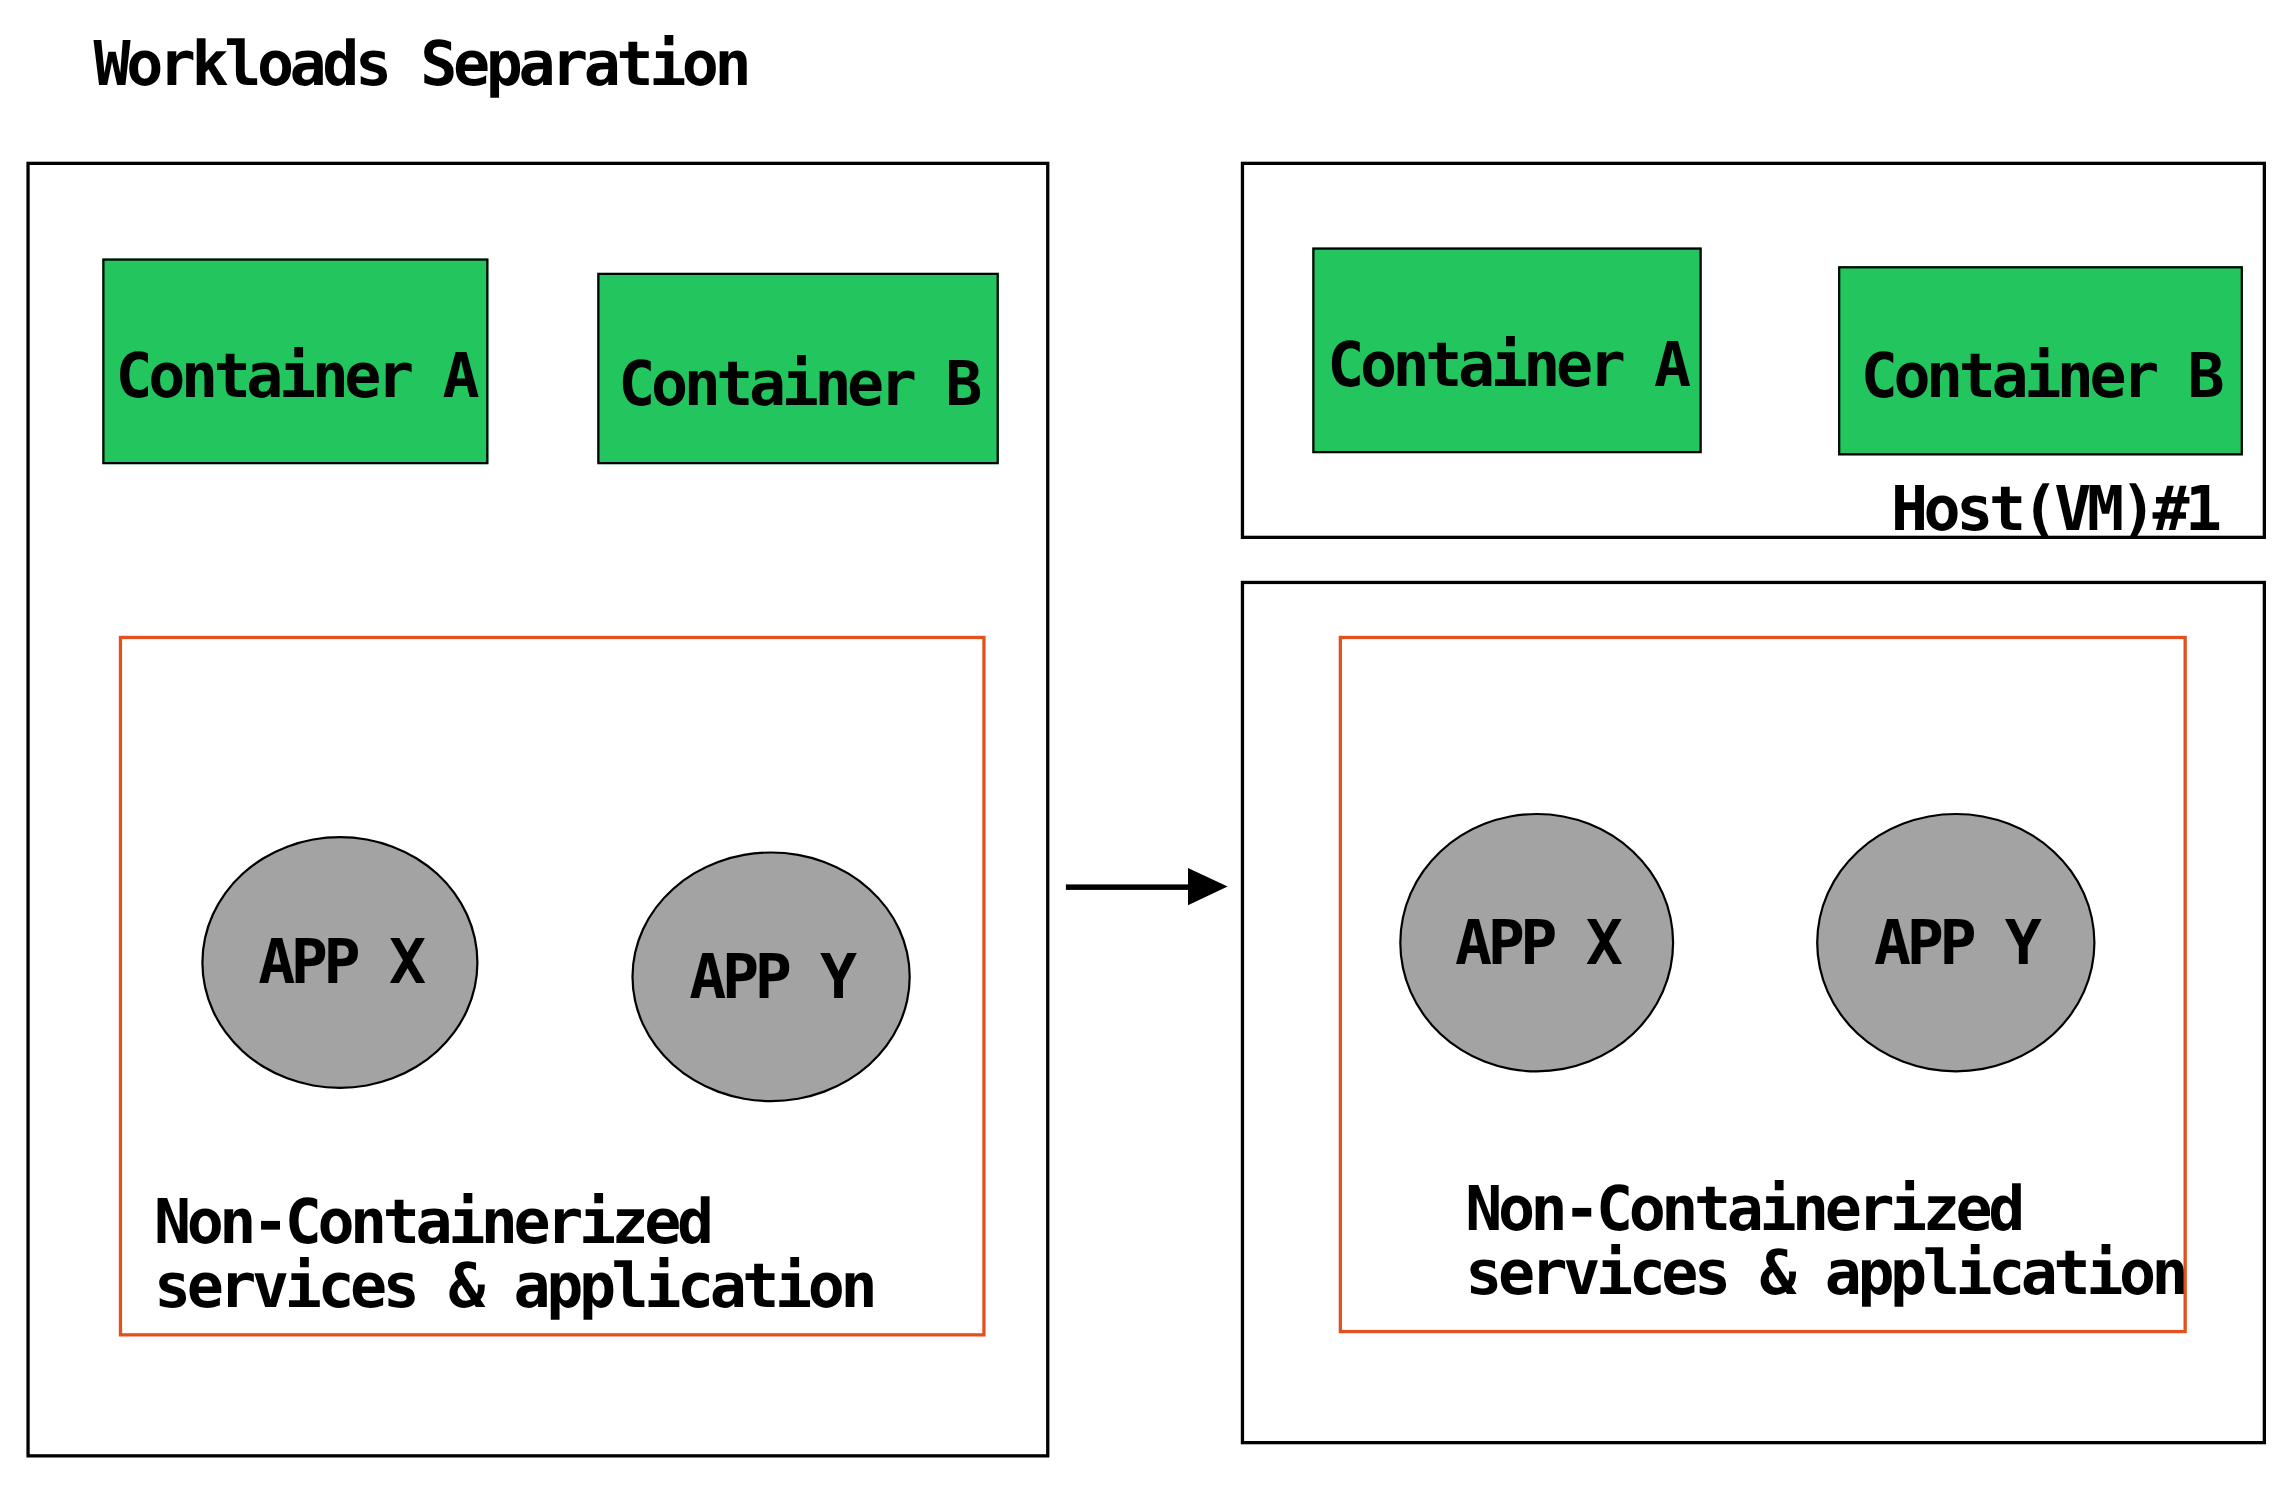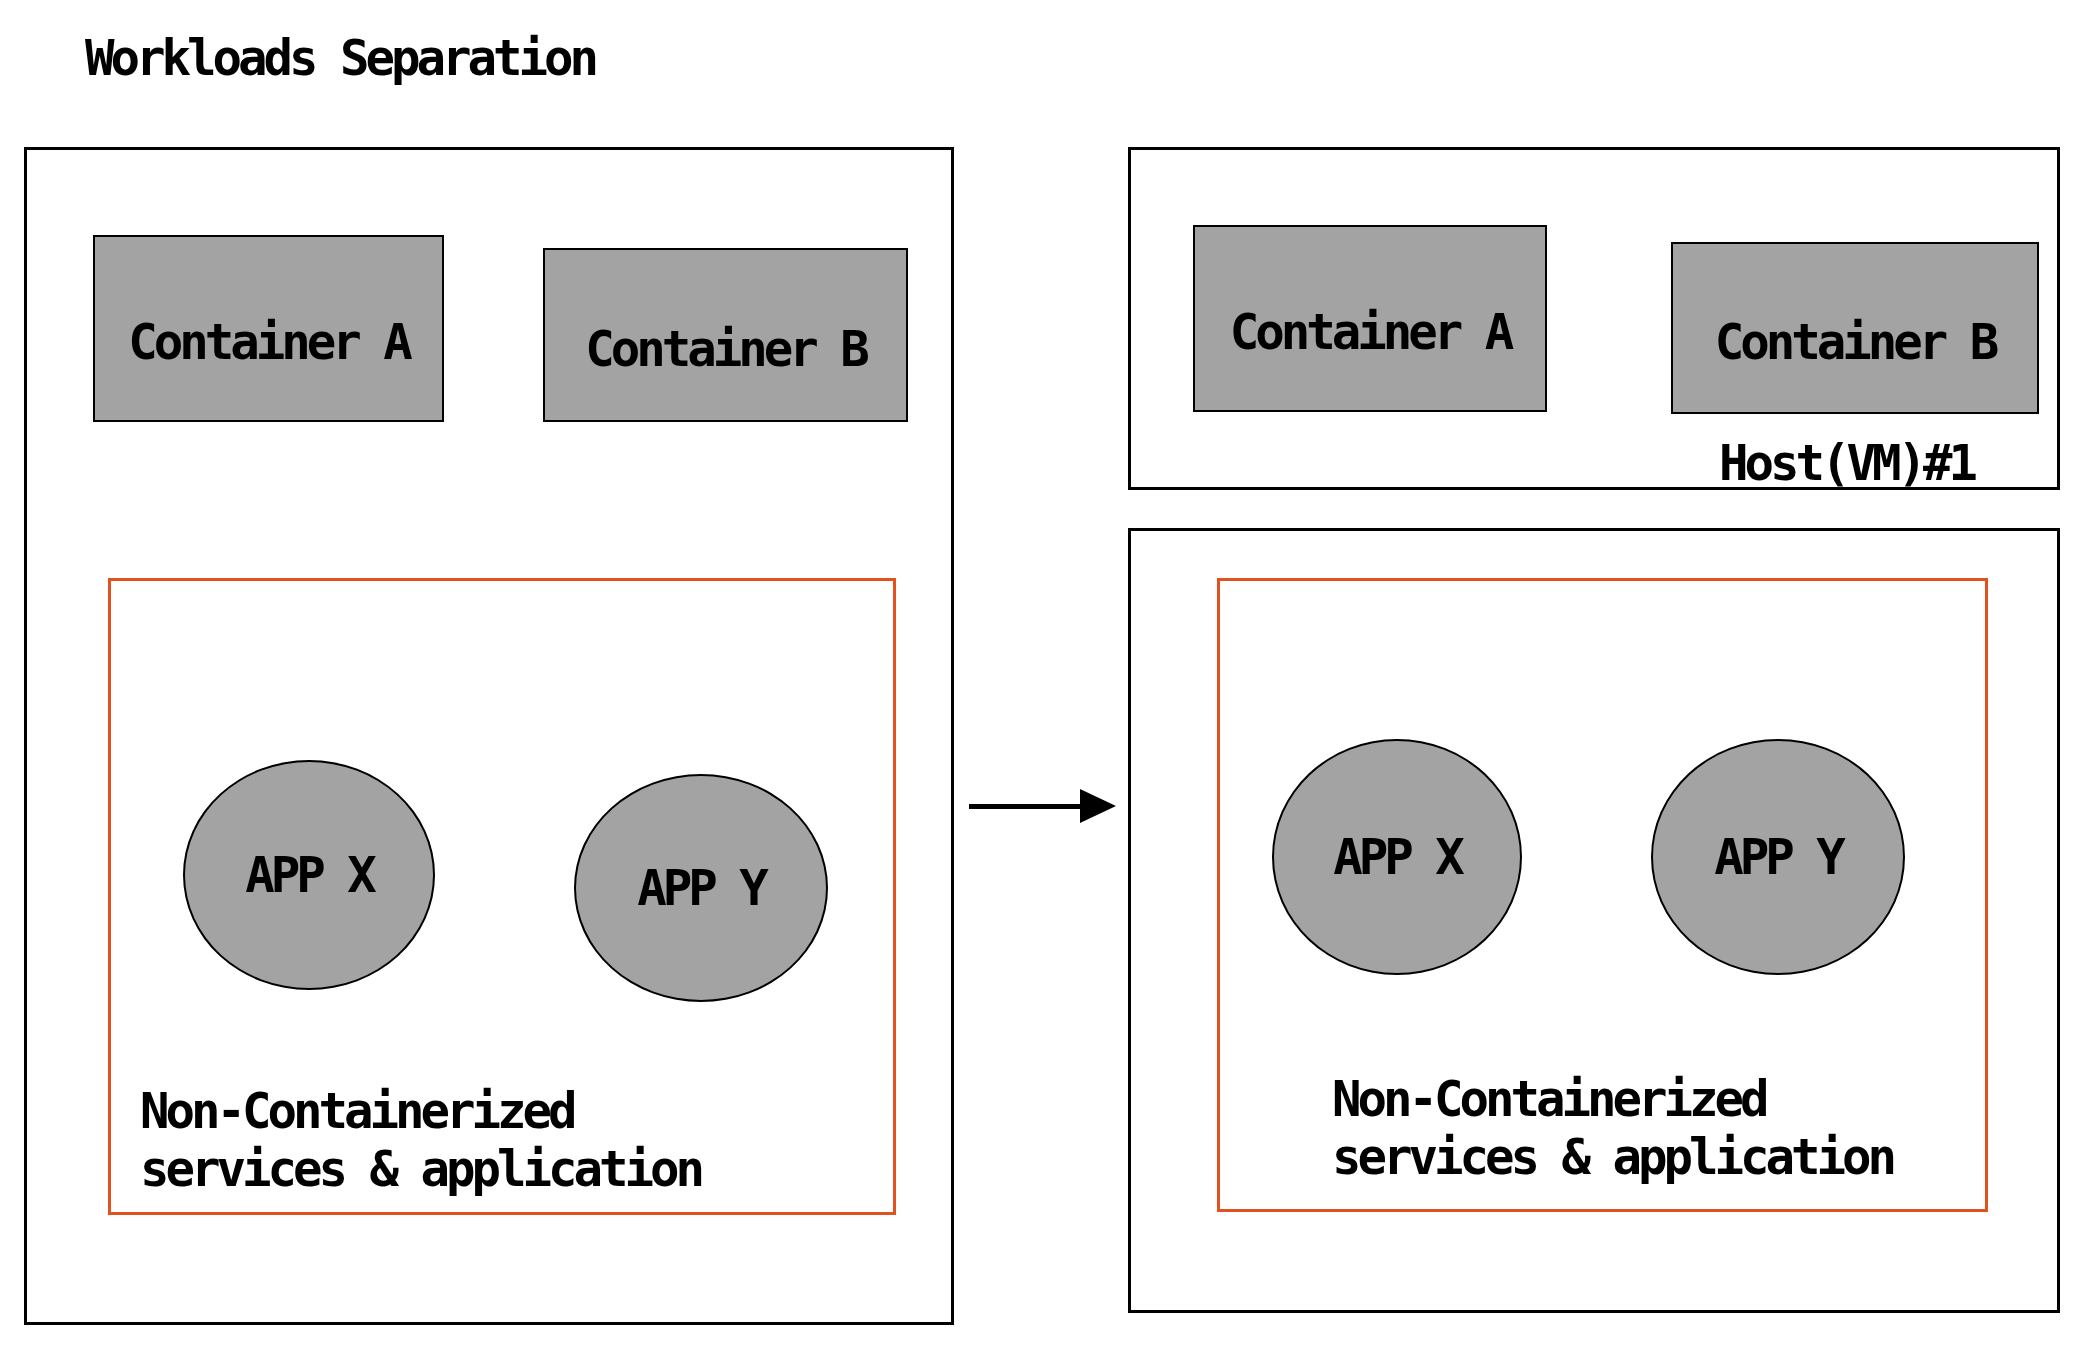--- a/index.html
+++ b/index.html
@@ -12,33 +12,33 @@
     width: 2087px;
     height: 1350px;
     background: #ffffff;
     overflow: hidden;
     font-family: "DejaVu Sans Mono", "Liberation Mono", monospace;
   }
   .abs { position: absolute; box-sizing: border-box; }
   .mono {
     font-family: "DejaVu Sans Mono", "Liberation Mono", monospace;
     font-weight: bold;
-    font-size: 49px;
+    font-size: 56px;
     letter-spacing: -4px;
     line-height: 61px;
     color: #000000;
     white-space: nowrap;
   }
   .outer-box {
     border: 3px solid #000000;
     background: #ffffff;
   }
   .inner-box {
     border: 2.5px solid #000000;
-    background: #a3a3a3;
+    background: #22c55e;
     display: flex;
     align-items: center;
     justify-content: center;
     padding-top: 28px;
   }
   .orange-box {
     border: 3px solid #e2511e;
     background: transparent;
   }
   .ellipse {

